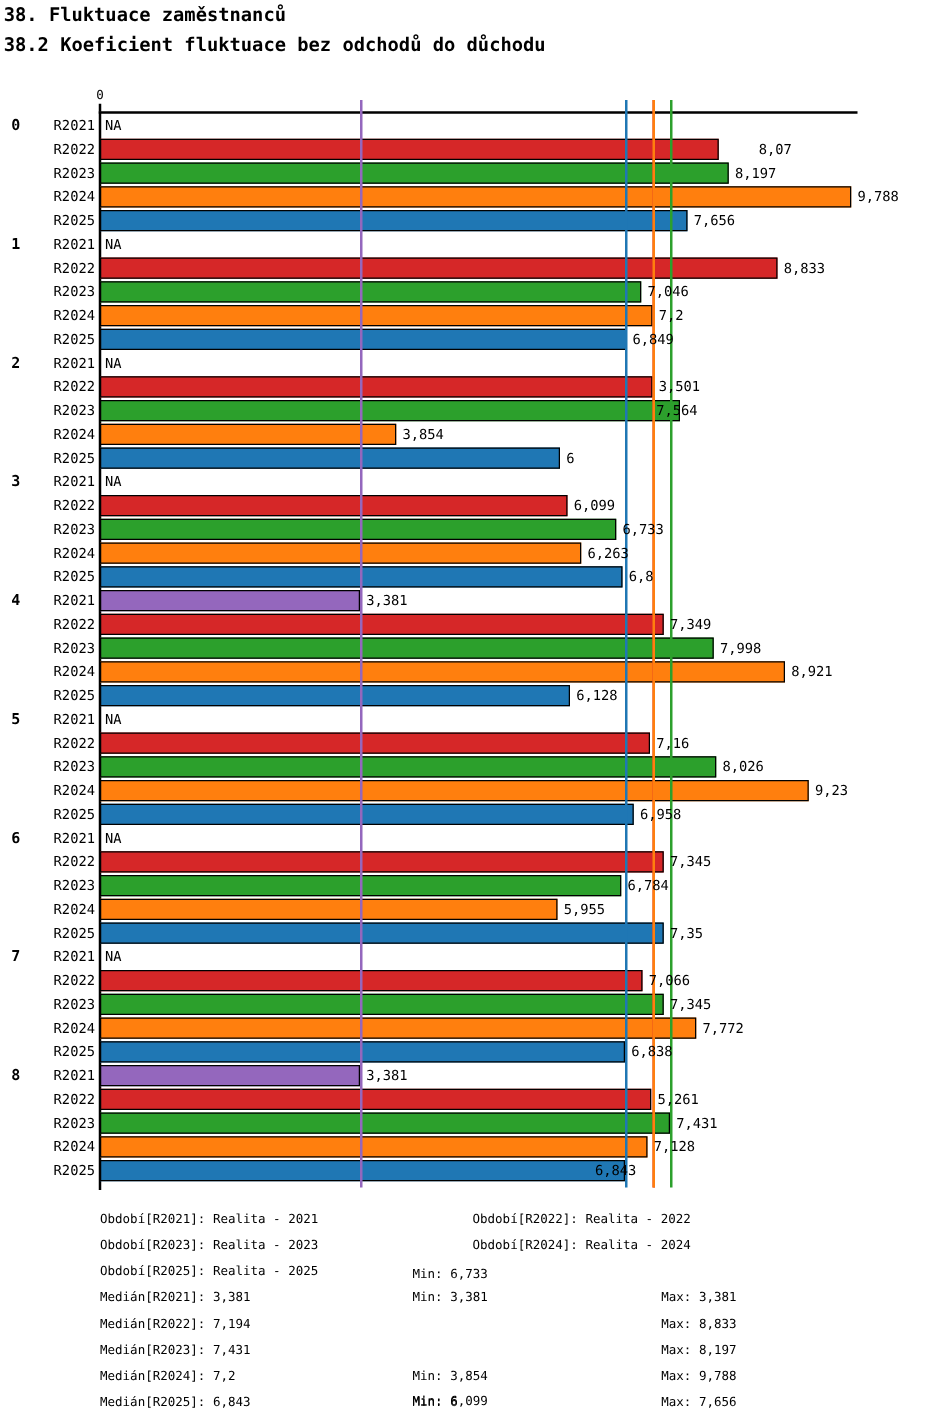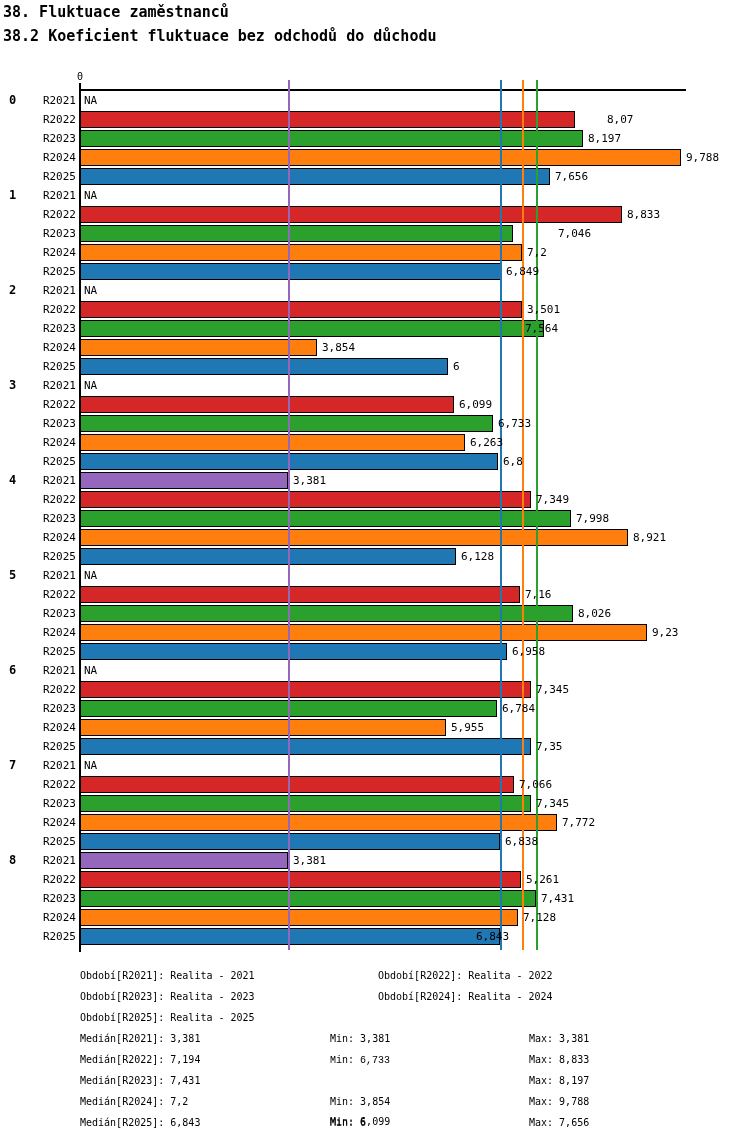--- a/index.html
+++ b/index.html
@@ -67,21 +67,21 @@
         <div class="na-label">NA</div>
       </div>
       <div class="row" style="top: 205px;">
         <div class="year-label">R2022</div>
         <div class="bar" style="left: 80px; width: 542px; background: rgb(214, 39, 40);"></div>
         <div class="value-label" style="left: 627px;">8,833</div>
       </div>
       <div class="row" style="top: 224px;">
         <div class="year-label">R2023</div>
         <div class="bar" style="left: 80px; width: 433px; background: rgb(44, 160, 44);"></div>
-        <div class="value-label" style="left: 518px; margin-left: 40px;">7,046</div>
+        <div class="value-label" style="left: 518px;">7,046</div>
       </div>
       <div class="row" style="top: 243px;">
         <div class="year-label">R2024</div>
         <div class="bar" style="left: 80px; width: 442px; background: rgb(255, 127, 14);"></div>
         <div class="value-label" style="left: 527px;">7,2</div>
       </div>
       <div class="row" style="top: 262px;">
         <div class="year-label">R2025</div>
         <div class="bar" style="left: 80px; width: 421px; background: rgb(31, 119, 180);"></div>
         <div class="value-label" style="left: 506px;">6,849</div>
@@ -275,21 +275,21 @@
       <div class="foot-line" style="left: 80px; top: 991px;">Období[R2023]: Realita - 2023</div>
       <div class="foot-line" style="left: 378px; top: 991px;">Období[R2024]: Realita - 2024</div>
       <div class="foot-line" style="left: 80px; top: 1012px;">Období[R2025]: Realita - 2025</div>
       <div class="foot-line" style="left: 80px; top: 1033px;">Medián[R2021]: 3,381</div>
       <div class="foot-line" style="left: 330px; top: 1033px;">Min: 3,381</div>
       <div class="foot-line" style="left: 529px; top: 1033px;">Max: 3,381</div>
       <div class="foot-line" style="left: 80px; top: 1054px;">Medián[R2022]: 7,194</div>
       <div class="foot-line" style="left: 330px; top: 1116px;">Min: 6,099</div>
       <div class="foot-line" style="left: 529px; top: 1054px;">Max: 8,833</div>
       <div class="foot-line" style="left: 80px; top: 1075px;">Medián[R2023]: 7,431</div>
-      <div class="foot-line" style="left: 330px; top: 1055px; font-family: Liberation Mono, monospace;">Min: 6,733</div>
+      <div class="foot-line" style="left: 330px; top: 1014px;">Min: 6,733</div>
       <div class="foot-line" style="left: 529px; top: 1075px;">Max: 8,197</div>
       <div class="foot-line" style="left: 80px; top: 1096px;">Medián[R2024]: 7,2</div>
       <div class="foot-line" style="left: 330px; top: 1096px;">Min: 3,854</div>
       <div class="foot-line" style="left: 529px; top: 1096px;">Max: 9,788</div>
       <div class="foot-line" style="left: 80px; top: 1117px;">Medián[R2025]: 6,843</div>
       <div class="foot-line" style="left: 330px; top: 1117px;">Min: 6</div>
       <div class="foot-line" style="left: 529px; top: 1117px;">Max: 7,656</div>
     </div>
 </div>
 

